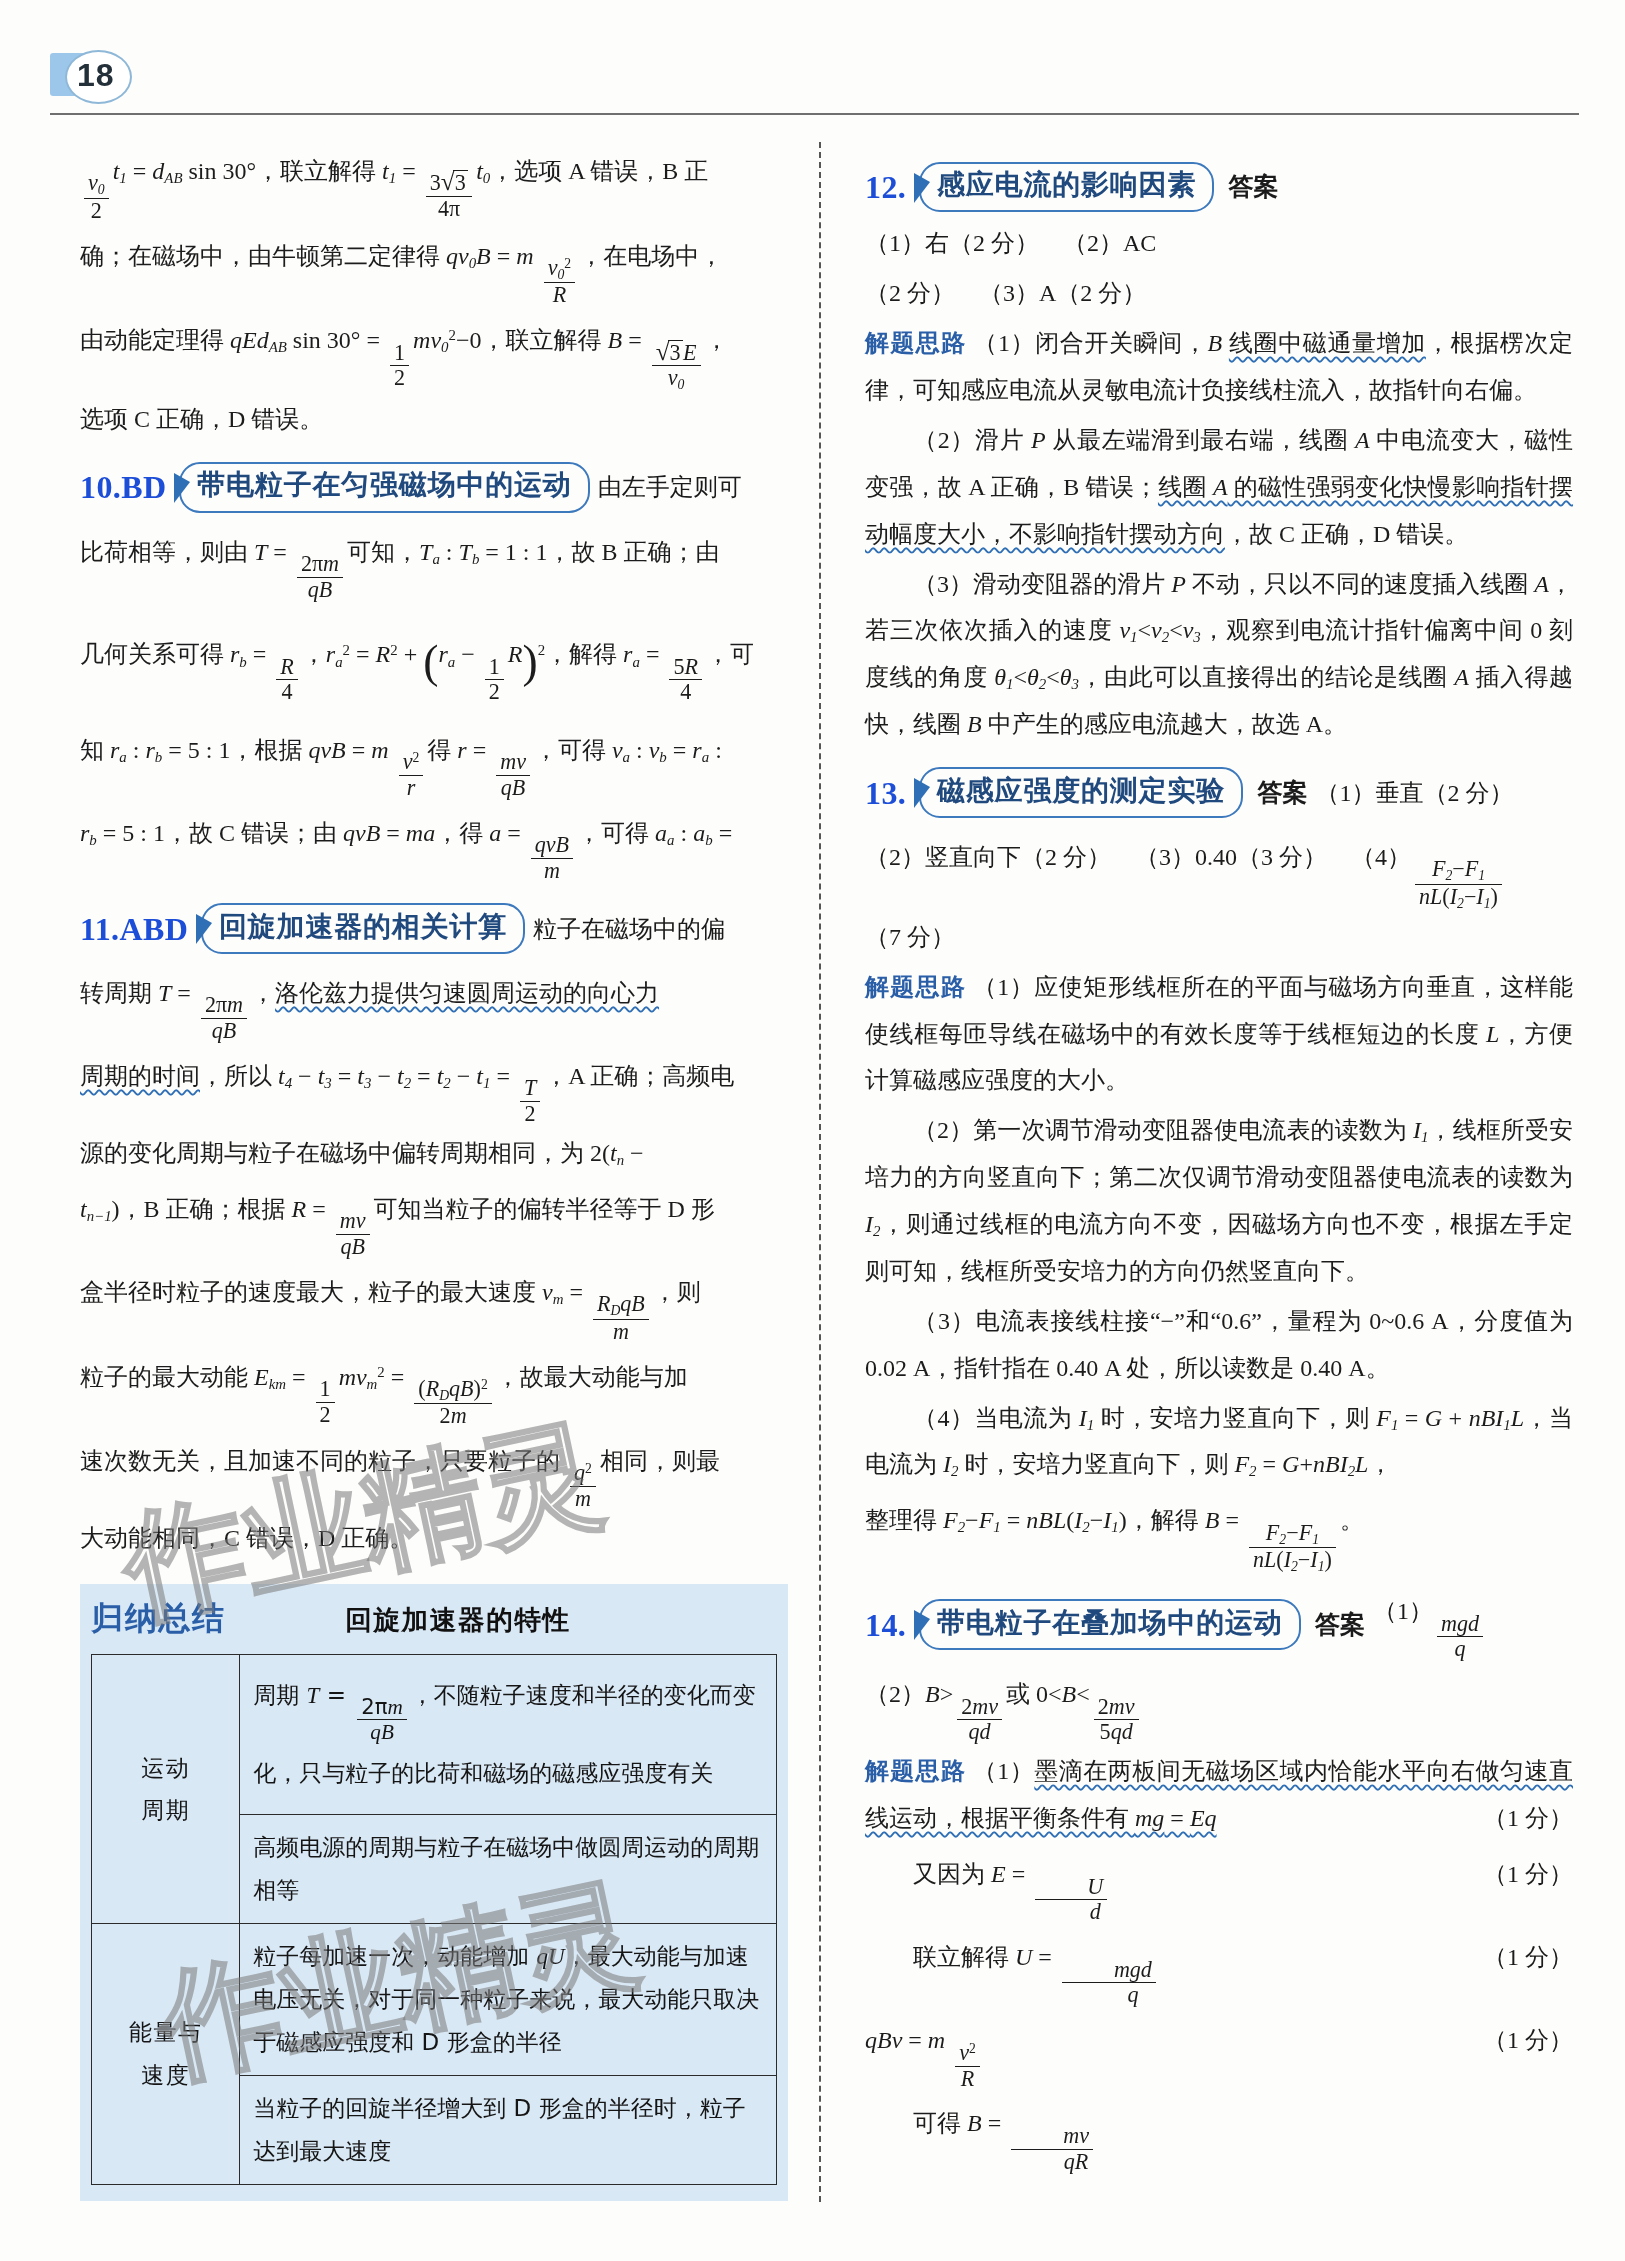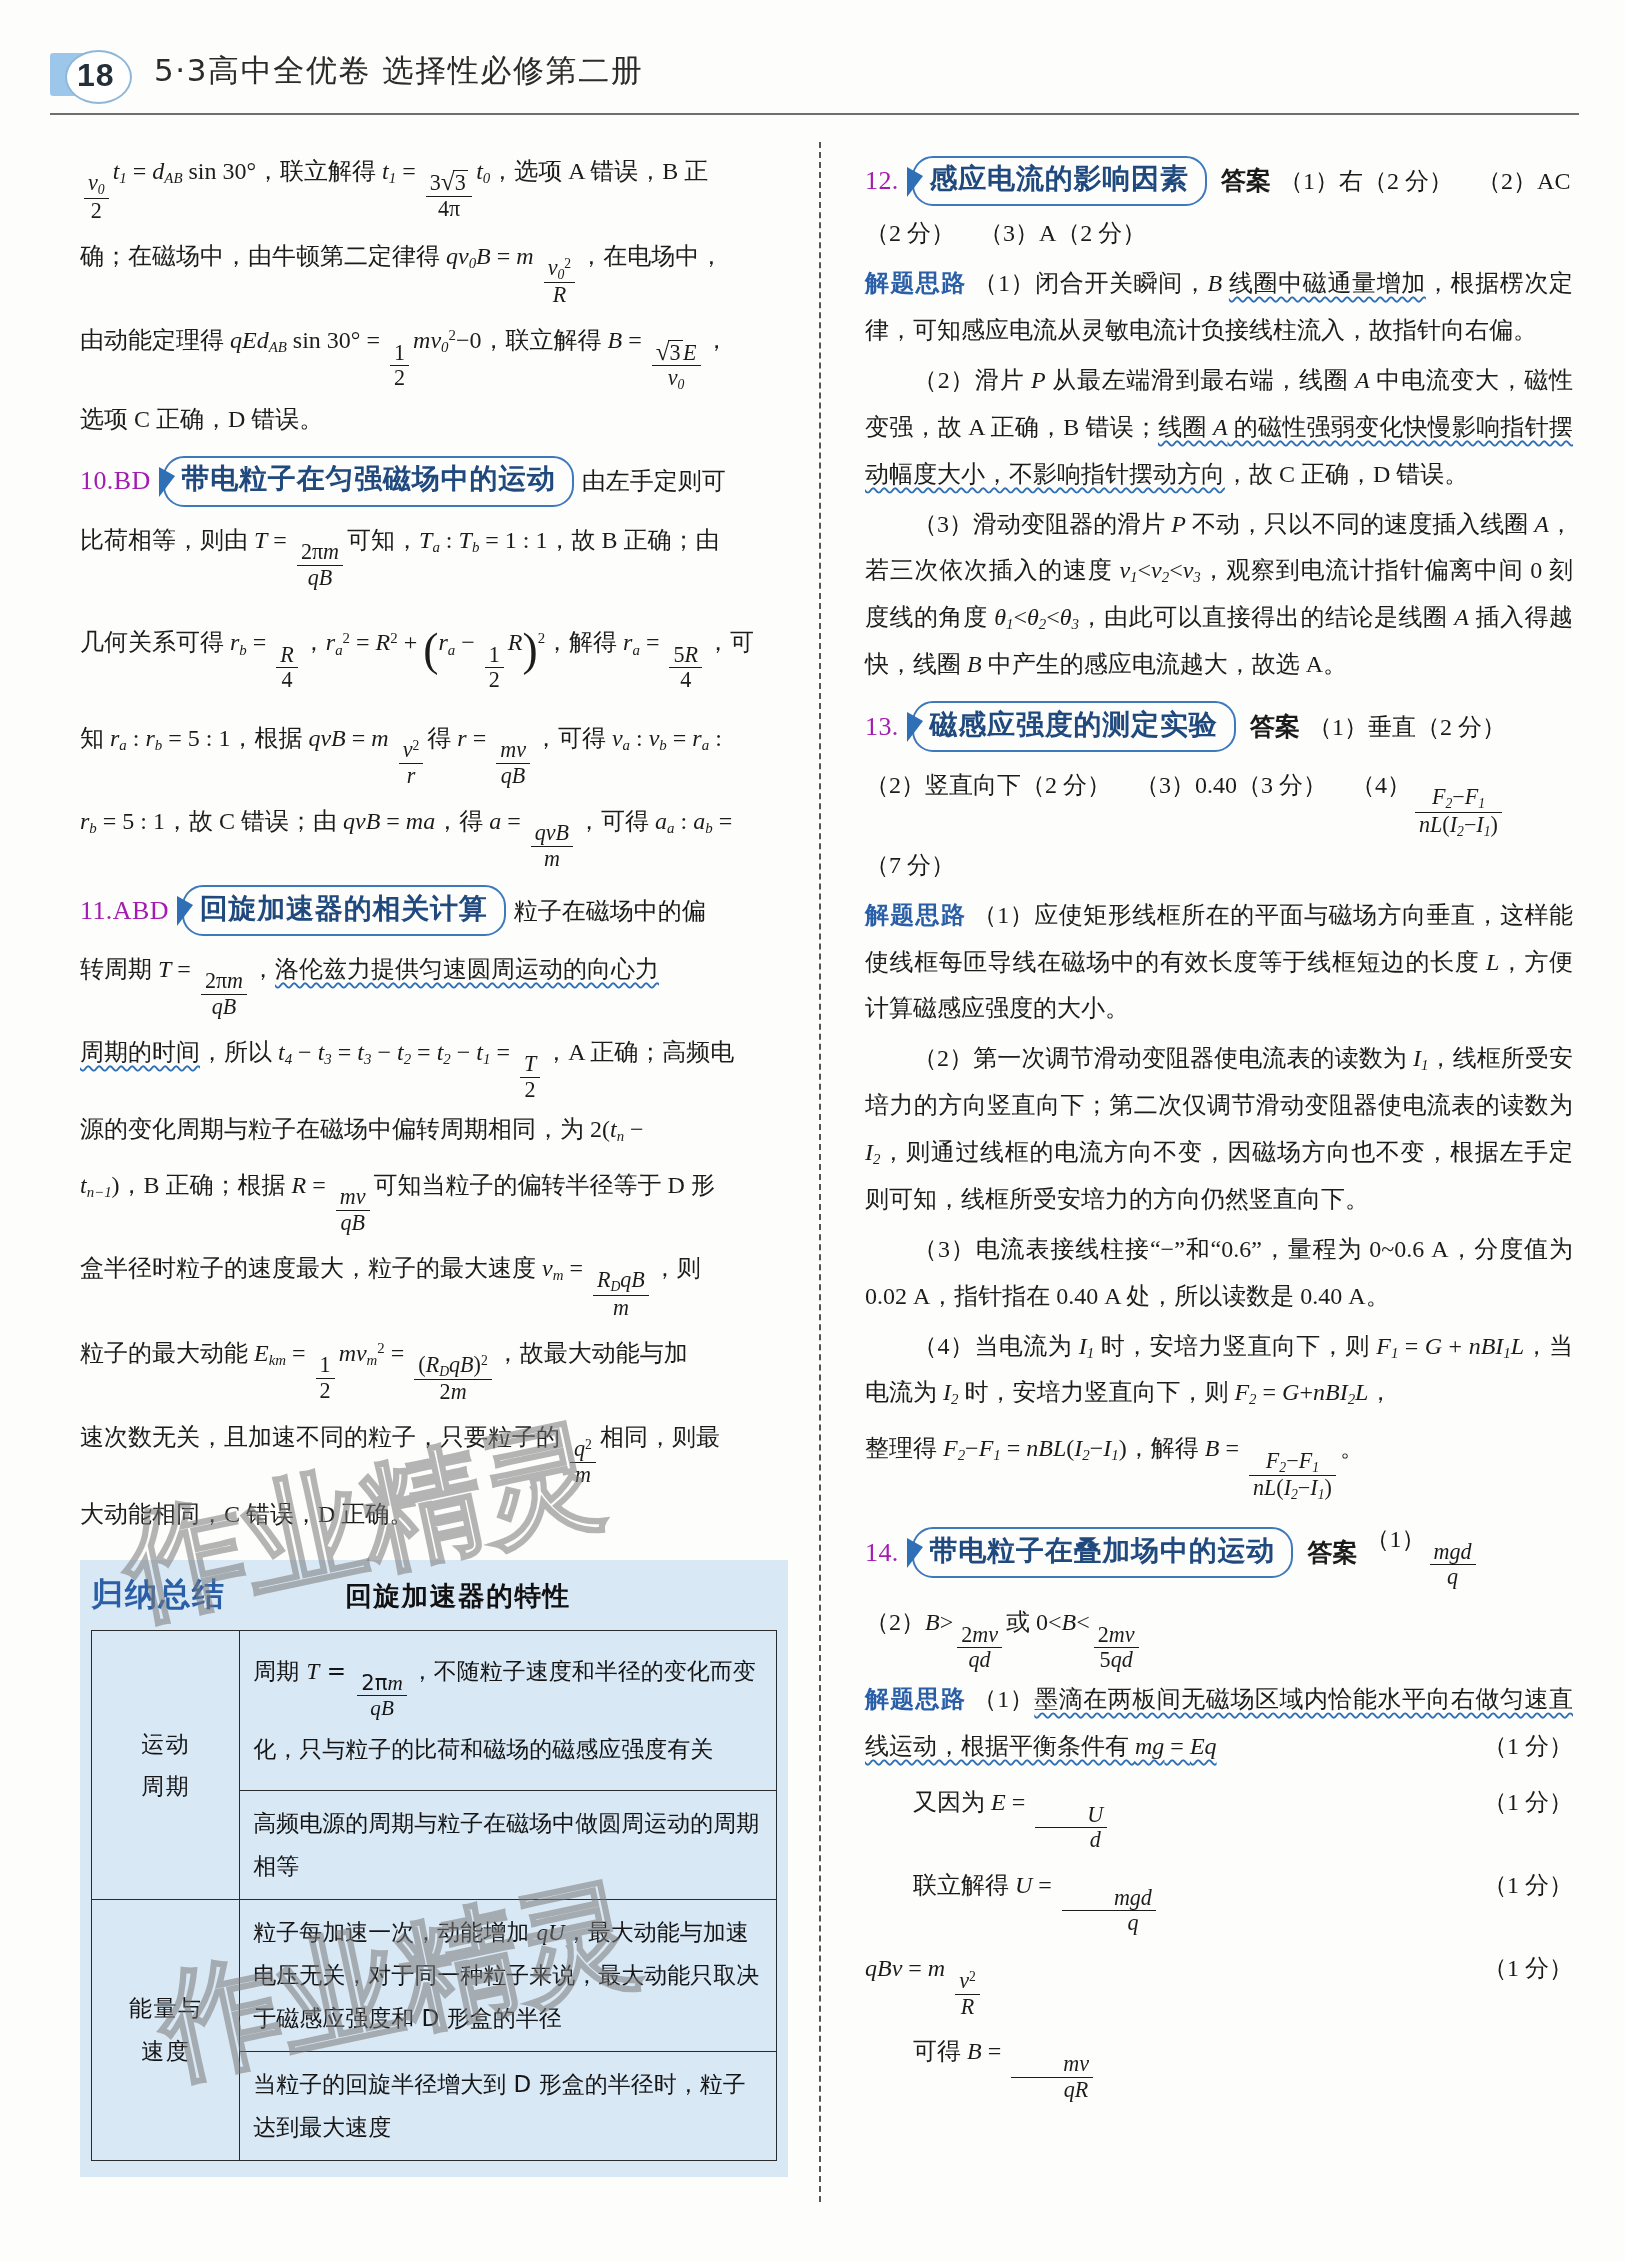--- a/index.html
+++ b/index.html
@@ -107,23 +107,23 @@
   .item-head {
     display: flex;
     align-items: center;
     flex-wrap: wrap;
     gap: 0 8px;
     margin: 13px 0 3.2px 0;
     font-size: 24px;
     line-height: 2.0;
   }
   .item-no {
-    font-weight: normal;
-    font-size: 26px;
-    color: #a21caf;
+    font-weight: bold;
+    font-size: 32px;
+    color: #1d4ed8;
     font-family: "Liberation Serif", serif;
     letter-spacing: 0.4px;
   }
   .flag {
     display: inline-block;
     width: 0; height: 0;
     border-top: 0 solid transparent;
     margin-right: -3.2px;
     position: relative;
     top: 1.6px;
@@ -275,21 +275,20 @@
 <body>
 
 <div class="page">
 
   <div class="header">
     <div class="page-num-wrap">
       <div class="page-num-bg"></div>
       <div class="page-num-ellipse"></div>
       <span class="page-num">18</span>
     </div>
-    <span class="book-title">5·3高中全优卷  选择性必修第二册</span>
   </div>
   <div class="header-rule"></div>
 
   <div class="divider"></div>
 
   <div class="col col-left">
 
     <p class="tx math-line">
       <span class="frac">
           <span class="num"><span class="mi">v</span><sub>0</sub></span>

